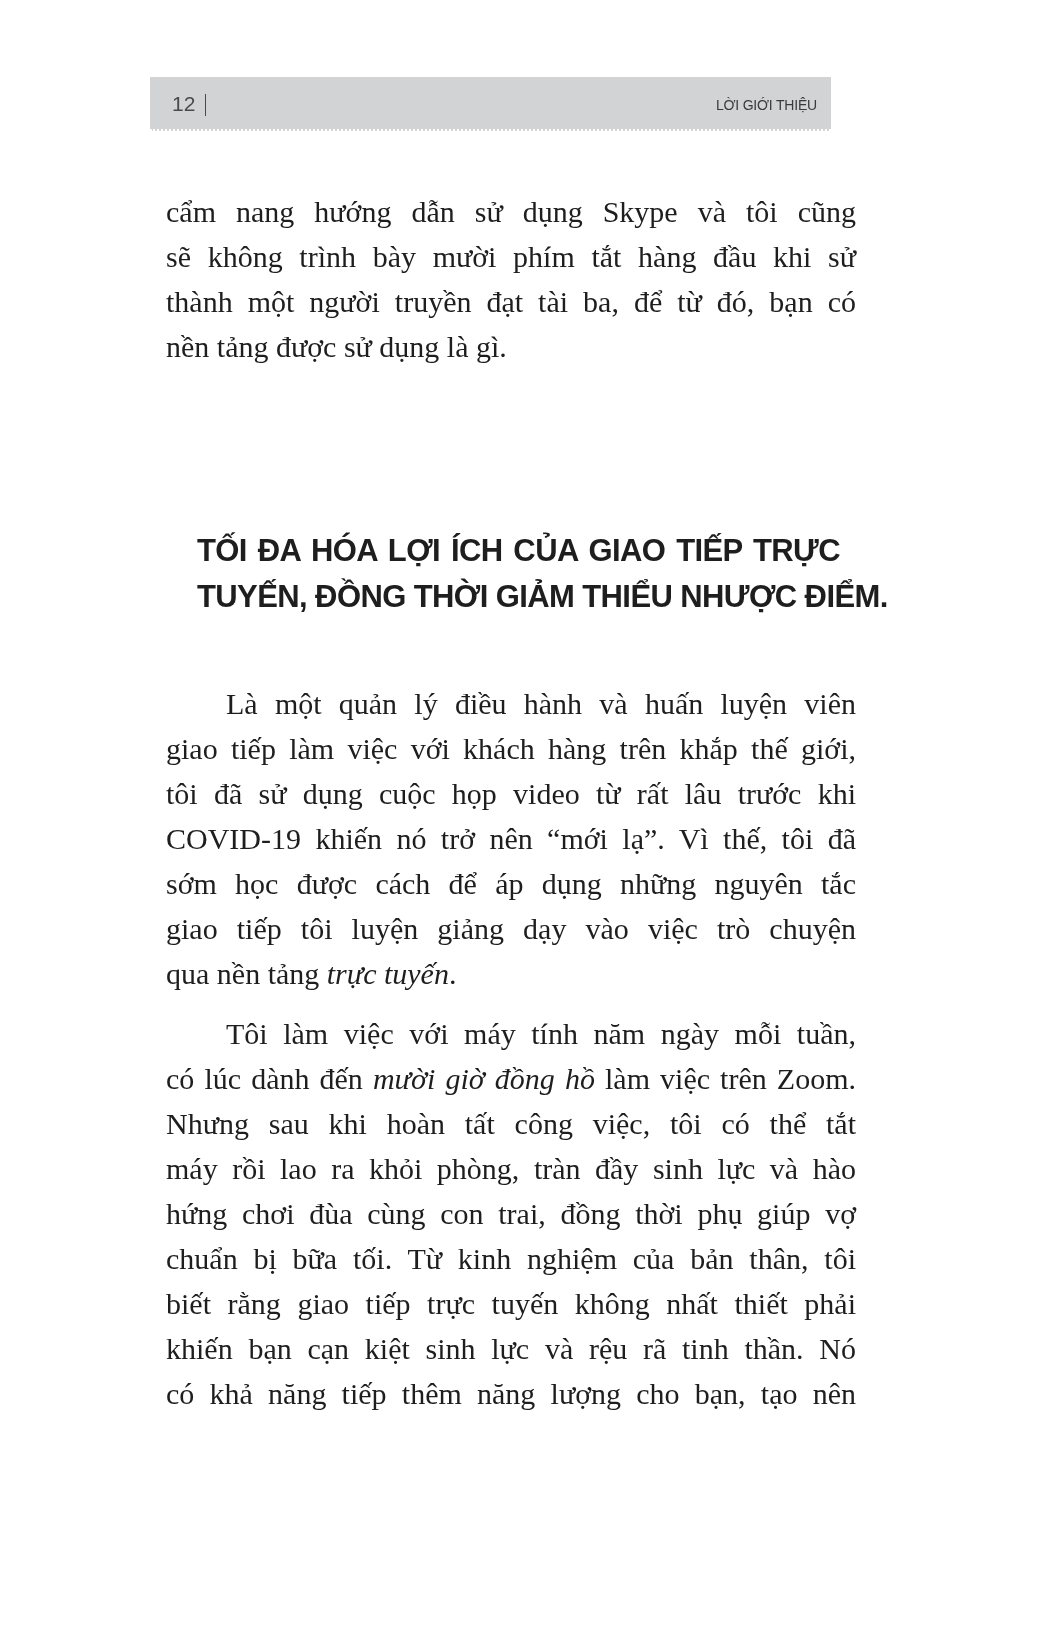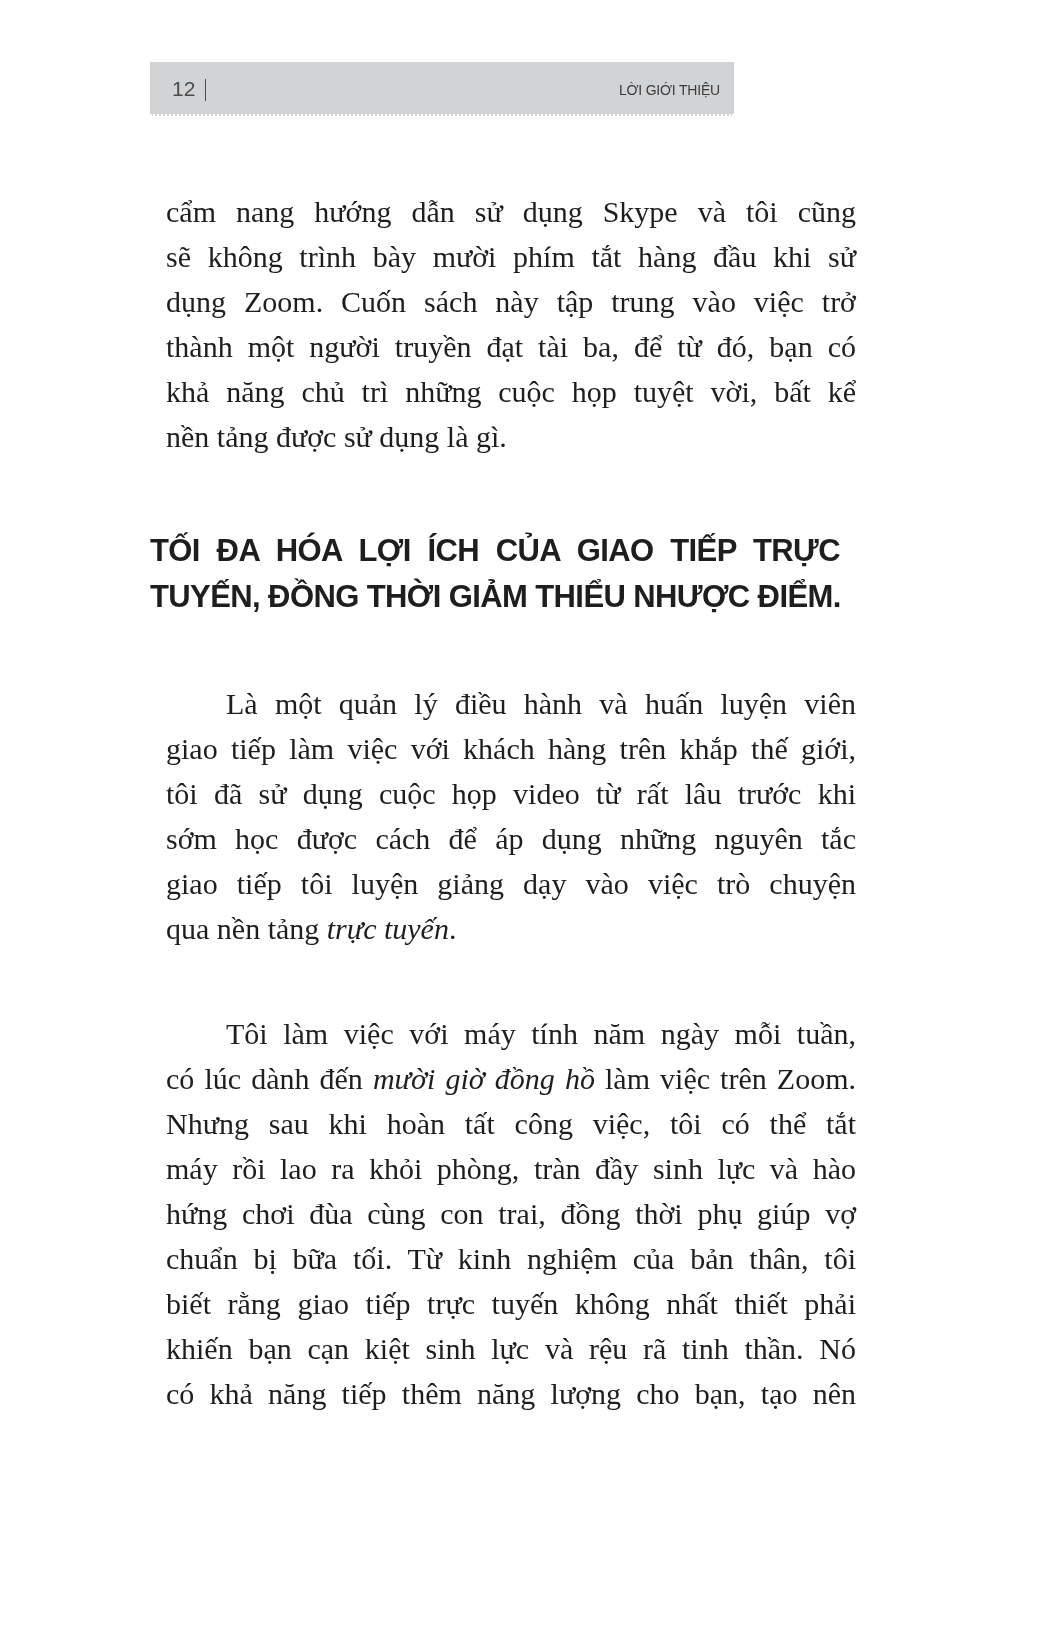--- a/index.html
+++ b/index.html
@@ -10,22 +10,22 @@
     body {
       width: 1040px;
       height: 1646px;
       position: relative;
       overflow: hidden;
       color: #1e1e1e;
     }
     .running-header {
       position: absolute;
       left: 150px;
-      top: 62px;
-      width: 584px;
+      top: 77px;
+      width: 681px;
       height: 54px;
       background: #d2d3d5;
       box-sizing: border-box;
       border-bottom: 2px dotted #ffffff;
     }
     .page-number {
       position: absolute;
       left: 22px;
       top: 15px;
       font-family: "Liberation Sans", sans-serif;
@@ -89,52 +89,52 @@
       color: #1e1e1e;
       margin: 0;
       letter-spacing: -0.6px;
     }
     .section-heading .hline {
       display: block;
       white-space: nowrap;
       text-align: justify;
       text-align-last: justify;
       height: 46px;
+      margin-left: 47px;
     }
     #para-1 { top: 173px; }
     #para-2 { top: 665px; }
     #para-3 { top: 995px; }
   </style>
 </head>
 <body>
 
 <div class="running-header">
   <span class="page-number">12</span>
   <span class="header-divider"></span>
   <span class="chapter-title">LỜI GIỚI THIỆU</span>
 </div>
 
 <p class="body-text" id="para-1">
   <span class="line">cẩm nang hướng dẫn sử dụng Skype và tôi cũng</span>
   <span class="line">sẽ không trình bày mười phím tắt hàng đầu khi sử</span>
-  <span class="line">dụng Zoom. Cuốn sách này tập trung vào việc trở</span>
   <span class="line">thành một người truyền đạt tài ba, để từ đó, bạn có</span>
-  <span class="line">khả năng chủ trì những cuộc họp tuyệt vời, bất kể</span>
   <span class="line last">nền tảng được sử dụng là gì.</span>
 </p>
 
 <h2 class="section-heading">
   <span class="hline">TỐI ĐA HÓA LỢI ÍCH CỦA GIAO TIẾP TRỰC</span>
   <span class="hline">TUYẾN, ĐỒNG THỜI GIẢM THIỂU NHƯỢC ĐIỂM.</span>
 </h2>
 
 <p class="body-text" id="para-2">
   <span class="line indent">Là một quản lý điều hành và huấn luyện viên</span>
   <span class="line">giao tiếp làm việc với khách hàng trên khắp thế giới,</span>
   <span class="line">tôi đã sử dụng cuộc họp video từ rất lâu trước khi</span>
+  <span class="line">COVID-19 khiến nó trở nên “mới lạ”. Vì thế, tôi đã</span>
   <span class="line">sớm học được cách để áp dụng những nguyên tắc</span>
   <span class="line">giao tiếp tôi luyện giảng dạy vào việc trò chuyện</span>
   <span class="line last"><span>qua nền tảng </span><em>trực tuyến</em><span>.</span></span>
 </p>
 
 <p class="body-text" id="para-3">
   <span class="line indent">Tôi làm việc với máy tính năm ngày mỗi tuần,</span>
   <span class="line"><span>có lúc dành đến </span><em>mười giờ đồng hồ</em><span> làm việc trên Zoom.</span></span>
   <span class="line">Nhưng sau khi hoàn tất công việc, tôi có thể tắt</span>
   <span class="line">máy rồi lao ra khỏi phòng, tràn đầy sinh lực và hào</span>

